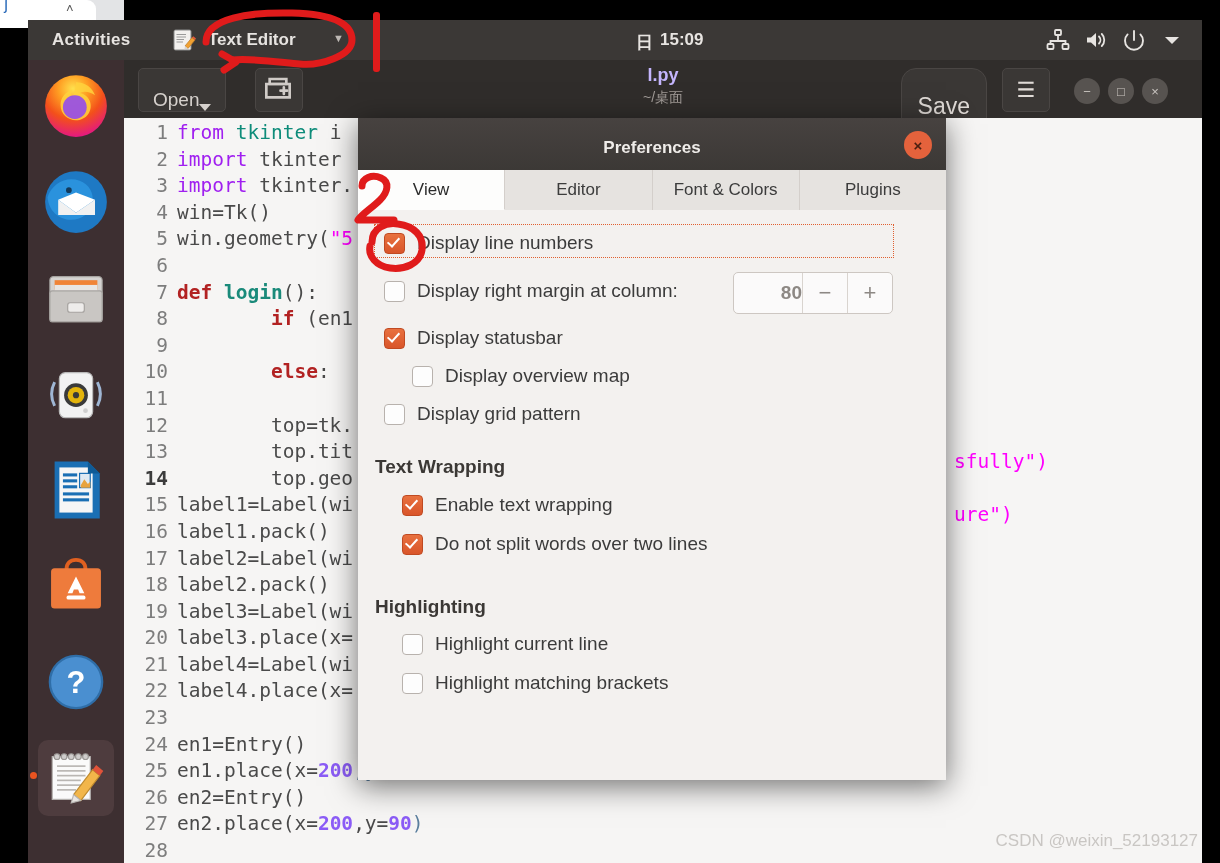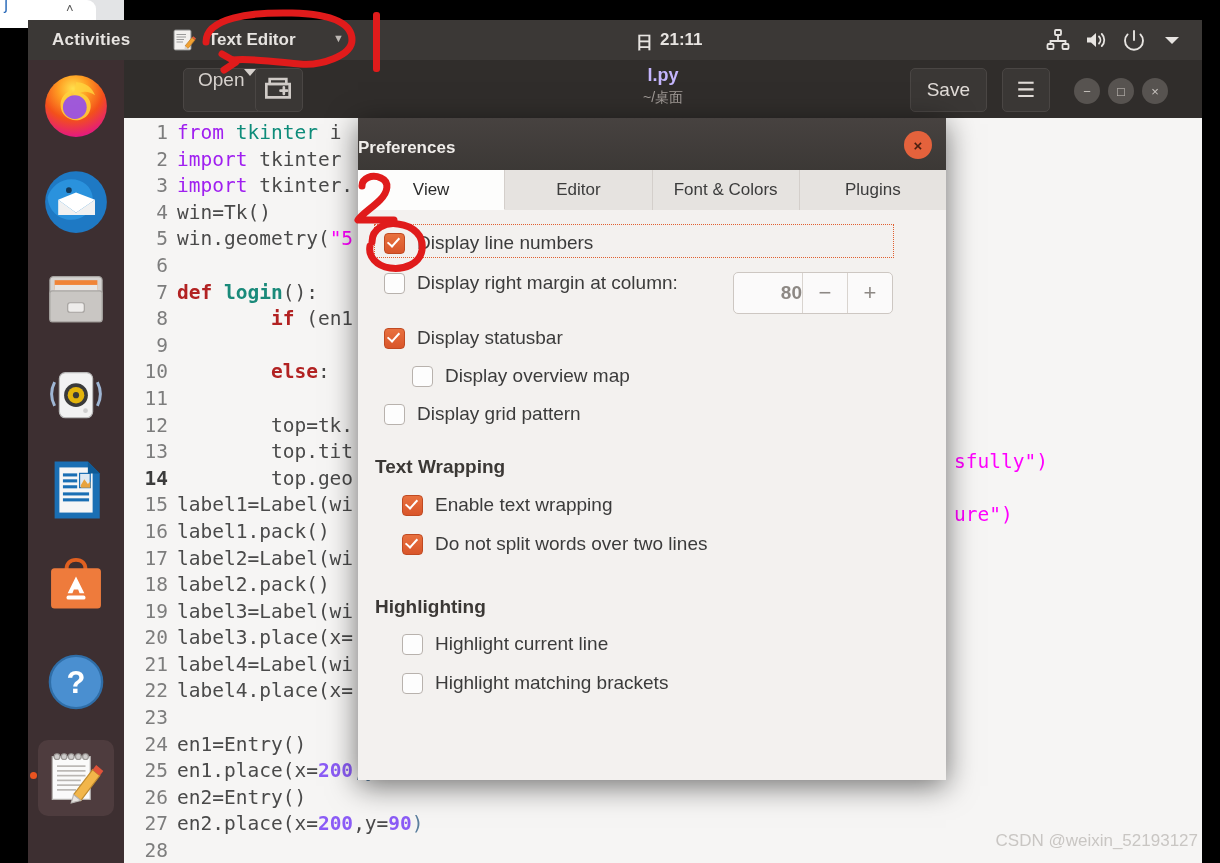--- a/index.html
+++ b/index.html
@@ -31,27 +31,27 @@
 
   
   .dock{position:absolute;left:28px;top:60px;width:96px;height:803px;background:#3d2f31;}
   .dock-item{position:absolute;left:10px;width:76px;height:76px;border-radius:10px;}
   .dock-item.active{background:#4e3c3e;}
   .dock-dot{position:absolute;left:2px;width:7px;height:7px;border-radius:50%;background:#e95420;}
 
   
   .ged-head{position:absolute;left:124px;top:60px;width:1078px;height:58px;background:#302d2b;}
   .btn-open{position:absolute;left:14px;top:8px;height:42px;padding:0 14px;border:1px solid #4a4644;
-            border-radius:5px;background:#3a3735;color:#d6d1cd;font-size:19px;display:flex;align-items:flex-start;margin-left:45px;}
+            border-radius:5px;background:#3a3735;color:#d6d1cd;font-size:19px;display:flex;align-items:flex-end;}
   .caret-dn{width:0;height:0;border-left:6px solid transparent;border-right:6px solid transparent;border-top:7px solid #d6d1cd;}
   .btn-newdoc{position:absolute;left:131px;top:8px;width:46px;height:42px;border:1px solid #4a4644;border-radius:5px;background:#3a3735;}
   .ged-title{position:absolute;left:0;right:0;top:5px;text-align:center;color:#c4b5fd;font-size:18px;font-weight:bold;}
   .ged-sub{position:absolute;left:0;right:0;top:29px;text-align:center;color:#a29c98;font-size:14px;}
-  .btn-save{position:absolute;right:215px;top:8px;height:42px;padding:0 16px;border:1px solid #4a4644;border-radius:5px;
-            background:#3a3735;color:#e0dbd7;font-size:19px;display:flex;align-items:center;}
+  .btn-save{position:absolute;right:215px;top:8px;height:42px;padding:16px 16px;border:1px solid #4a4644;border-radius:15px;
+            background:#3a3735;color:#e0dbd7;font-size:23px;display:flex;align-items:center;}
   .btn-menu{position:absolute;right:152px;top:8px;width:46px;height:42px;border:1px solid #4a4644;border-radius:5px;background:#3a3735;
             color:#e0dbd7;font-size:21px;display:flex;align-items:center;justify-content:center;}
   .wctl{position:absolute;top:18px;width:26px;height:26px;border-radius:50%;background:#575350;color:#c9c4c0;
         font-size:13px;display:flex;align-items:center;justify-content:center;}
 
   
   .editor{position:absolute;left:124px;top:118px;width:1078px;height:745px;background:#f6f5f4;overflow:hidden;}
   .codeline{position:relative;height:26.6px;font-family:"DejaVu Sans Mono",monospace;font-size:19.5px;white-space:pre;color:#4a4a4a;}
   .gut{display:inline-block;width:36px;text-align:right;color:#7d7d7d;margin-right:9px;}
   .gut.b{font-weight:bold;color:#3c3c3c;}
@@ -61,21 +61,21 @@
   .num{color:#8b5cf6;font-weight:bold;}
   .str{color:#ff00ff;}
   .pn{color:#5b7f9e;}
   .fn{color:#1a8a7a;font-weight:bold;}
 
   
   .prefs{position:absolute;left:358px;top:118px;width:588px;height:662px;background:#f3f1ef;
          box-shadow:0 6px 28px rgba(0,0,0,.55);}
   .prefs-title{position:absolute;left:0;top:0;width:588px;height:60px;
       background:linear-gradient(#474240,#3a3734);color:#efece9;font-size:17px;font-weight:bold;
-      display:flex;align-items:center;justify-content:flex-start;}
+      display:flex;align-items:center;justify-content:center;}
   .prefs-close{position:absolute;right:14px;top:13px;width:28px;height:28px;border-radius:50%;background:#e4623c;
       color:#4a1f10;font-size:15px;display:flex;align-items:center;justify-content:center;}
   .tabs{position:absolute;left:0;top:52px;width:588px;height:40px;background:#e6e3e0;border-bottom:3px solid #6d28d9;display:flex;}
   .tab{flex:1;display:flex;align-items:center;justify-content:center;font-size:17px;color:#3c3c3c;
        border-right:1px solid #d4cfcb;}
   .tab.sel{background:#fdfdfc;color:#2b2b2b;border-bottom:1px solid #fdfdfc;}
   .prefs-body{position:absolute;left:0;top:92px;width:588px;height:570px;background:#f3f1ef;}
 
   .chk-row{display:flex;align-items:center;gap:12px;font-size:19px;color:#3b3b3b;}
   .chk{width:19px;height:19px;border-radius:4px;border:1px solid #b8b2ad;background:#fdfdfd;flex:0 0 auto;position:relative;}
@@ -124,21 +124,21 @@
       </g>
       <path d="M13 18 L20 9.5 L23 12 L16 20.5 Z" fill="#f0a132" stroke="#b9782a" stroke-width=".7"></path>
       <path d="M13 18 L16 20.5 L12.3 21.4 Z" fill="#d8d4d0"></path>
       <path d="M20 9.5 L23 12 L24 10.5 L21.3 8.2 Z" fill="#e05a3a"></path>
     </svg>
 
     <div class="tb-appname">Text Editor</div>
     <div class="tb-appcaret">▼</div>
 
     <div class="tb-calicon">日</div>
-    <div class="tb-clocktxt">21:11</div>
+    <div class="tb-clocktxt">15:09</div>
 
     <div class="tb-right">
       <svg class="tb-ico" viewBox="0 0 24 24" fill="none" stroke="#e7e4e1" stroke-width="1.8">
         <rect x="9" y="2" width="6" height="5" rx="1"></rect>
           <rect x="1.5" y="16" width="6" height="5" rx="1"></rect>
         <rect x="16.5" y="16" width="6" height="5" rx="1"></rect>
         <path d="M12 7v4M4.5 16v-3h15v3M12 11v2"></path>
       </svg>
       <svg class="tb-ico" viewBox="0 0 24 24">
         <path d="M3 9.5h4L12 5v14L7 14.5H3z" fill="#e7e4e1"></path>
@@ -338,21 +338,21 @@
 
     <div class="prefs-body">
 
       <div class="focusbox"></div>
 
       <div class="chk-row" style="position:absolute;left:26px;top:22px;">
         <span class="chk on"></span>
         <span>Display line numbers</span>
       </div>
 
-      <div class="chk-row" style="position:absolute;left:26px;top:62px;">
+      <div class="chk-row" style="position:absolute;left:26px;top:70px;">
         <span class="chk"></span>
         <span>Display right margin at column:</span>
       </div>
 
       <div class="spin" style="position:absolute;left:375px;top:62px;">
         <div class="val">80</div>
         <div class="sep"></div>
         <div class="sb">−</div>
         <div class="sep"></div>
         <div class="sb">+</div>

